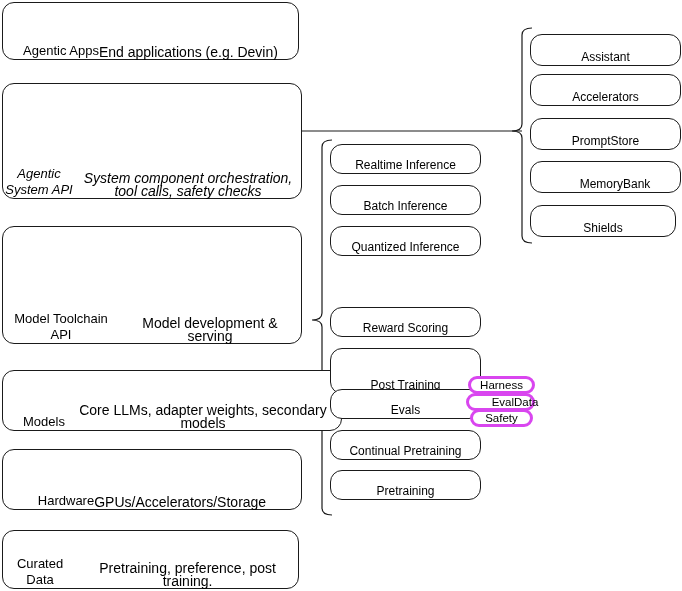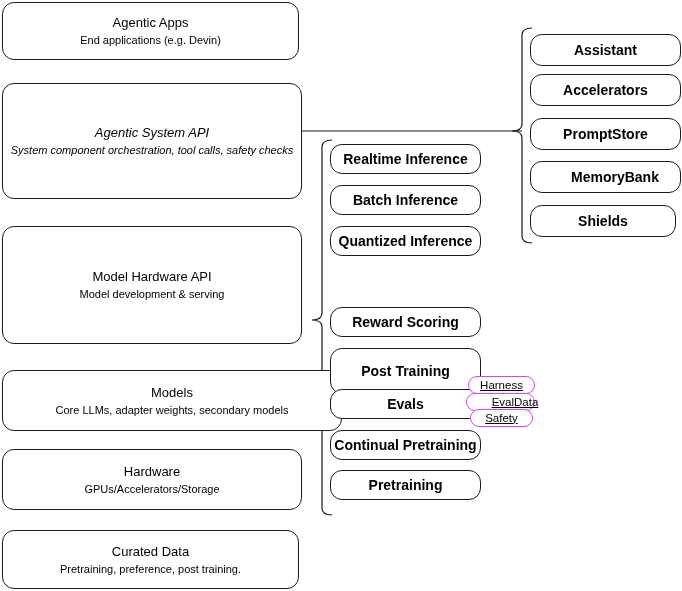--- a/index.html
+++ b/index.html
@@ -22,53 +22,51 @@
     width: 682px;
     height: 591px;
   }
   .node {
     position: absolute;
     box-sizing: border-box;
     border: 1px solid #1a1a1a;
     border-radius: 12px;
     background: #ffffff;
     display: flex;
-    flex-direction: column;
-    align-items: center;
+    flex-direction: row;
+    align-items: flex-end;
     justify-content: center;
     text-align: center;
   }
   .layer-title {
     font-size: 13px;
     line-height: 16px;
     color: #000;
   }
   .layer-sub {
-    font-size: 11px;
+    font-size: 14px;
     line-height: 13px;
     color: #000;
     margin-top: 3px;
   }
   .stack-label {
-    font-size: 14px;
+    font-size: 12px;
     line-height: 15px;
-    font-weight: bold;
   }
   .pill {
     position: absolute;
     box-sizing: border-box;
-    border: 1px solid #d946ef;
+    border: 3px solid #d946ef;
     border-radius: 999px;
     background: #ffffff;
     display: flex;
     align-items: center;
     justify-content: center;
     font-size: 11.5px;
     line-height: 13px;
-    text-decoration: underline;
   }
   svg.brace {
     position: absolute;
     overflow: visible;
   }
   svg.brace path, svg.connector line {
     fill: none;
     stroke: #1a1a1a;
     stroke-width: 1.2;
   }
@@ -84,24 +82,24 @@
     </svg>
     <div class="node" style="left: 2px; top: 2px; width: 297px; height: 58px;">
       <div class="layer-title">Agentic Apps</div>
       <div class="layer-sub">End applications (e.g. Devin)</div>
     </div>
     <div class="node" style="left: 2px; top: 83px; width: 300px; height: 116px; font-style: italic;">
       <div class="layer-title">Agentic System API</div>
       <div class="layer-sub">System component orchestration, tool calls, safety checks</div>
     </div>
     <div class="node" style="left: 2px; top: 226px; width: 300px; height: 118px;">
-      <div class="layer-title">Model Hardware API</div>
+      <div class="layer-title">Model Toolchain API</div>
       <div class="layer-sub">Model development &amp; serving</div>
     </div>
-    <div class="node" style="left: 2px; top: 370px; width: 340px; height: 61px;">
+    <div class="node" style="left: 2px; top: 370px; width: 340px; height: 61px; padding-left: 20px;">
       <div class="layer-title">Models</div>
       <div class="layer-sub">Core LLMs, adapter weights, secondary models</div>
     </div>
     <div class="node" style="left: 2px; top: 449px; width: 300px; height: 61px;">
       <div class="layer-title">Hardware</div>
       <div class="layer-sub">GPUs/Accelerators/Storage</div>
     </div>
     <div class="node" style="left: 2px; top: 530px; width: 297px; height: 59px;">
       <div class="layer-title">Curated Data</div>
       <div class="layer-sub">Pretraining, preference, post training.</div>

